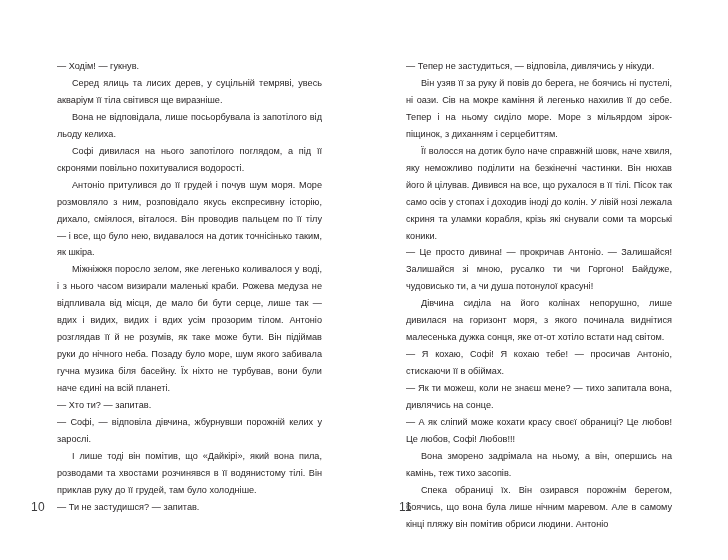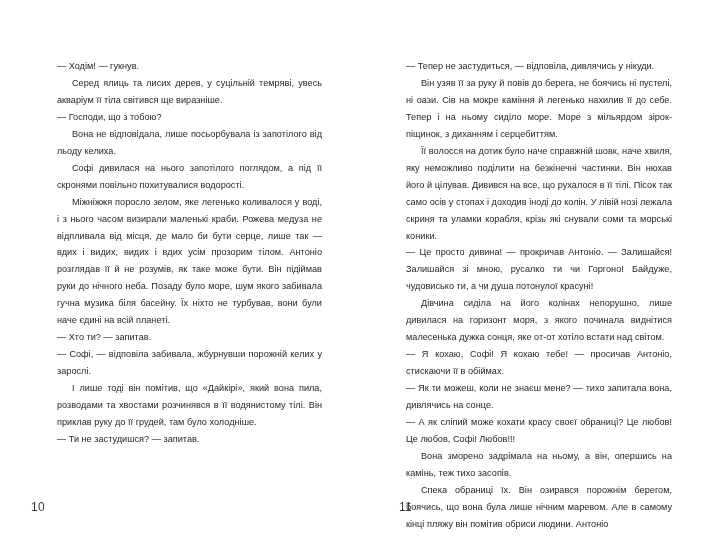--- a/index.html
+++ b/index.html
@@ -81,26 +81,26 @@
 </style>
 </head>
 <body>
 
 <div class="book-spread">
 
   <div class="page page-left">
     <div class="text-block">
       <p class="no-indent">— Ходім! — гукнув.</p>
       <p>Серед ялиць та лисих дерев, у суцільній темряві, увесь акваріум її тіла світився ще виразніше.</p>
-      <p class="no-indent">— Господи, що з тобою?</p>
       <p>Вона не відповідала, лише посьорбувала із запотілого від льоду келиха.</p>
       <p>Софі дивилася на нього запотілого поглядом, а під її скронями повільно похитувалися водорості.</p>
+      <p>Антоніо притулився до її грудей і почув шум моря. Море розмовляло з ним, розповідало якусь експресивну історію, дихало, сміялося, віталося. Він проводив пальцем по її тілу — і все, що було нею, видавалося на дотик точнісінько таким, як шкіра.</p>
       <p>Міжніжжя поросло зелом, яке легенько коливалося у воді, і з нього часом визирали маленькі краби. Рожева медуза не відпливала від місця, де мало би бути серце, лише так — вдих і видих, видих і вдих усім прозорим тілом. Антоніо розглядав її й не розумів, як таке може бути. Він підіймав руки до нічного неба. Позаду було море, шум якого забивала гучна музика біля басейну. Їх ніхто не турбував, вони були наче єдині на всій планеті.</p>
       <p class="no-indent">— Хто ти? — запитав.</p>
-      <p class="no-indent">— Софі, — відповіла забивала, жбурнувши порожній келих у зарослі.</p>
+      <p class="no-indent">— Софі, — відповіла дівчина, жбурнувши порожній келих у зарослі.</p>
       <p>І лише тоді він помітив, що «Дайкірі», який вона пила, розводами та хвостами розчинявся в її водянистому тілі. Він приклав руку до її грудей, там було холодніше.</p>
       <p class="no-indent">— Ти не застудишся? — запитав.</p>
     </div>
     <div class="page-number">10</div>
   </div>
 
   <div class="gutter"></div>
 
   <div class="page page-right">
     <div class="text-block">

